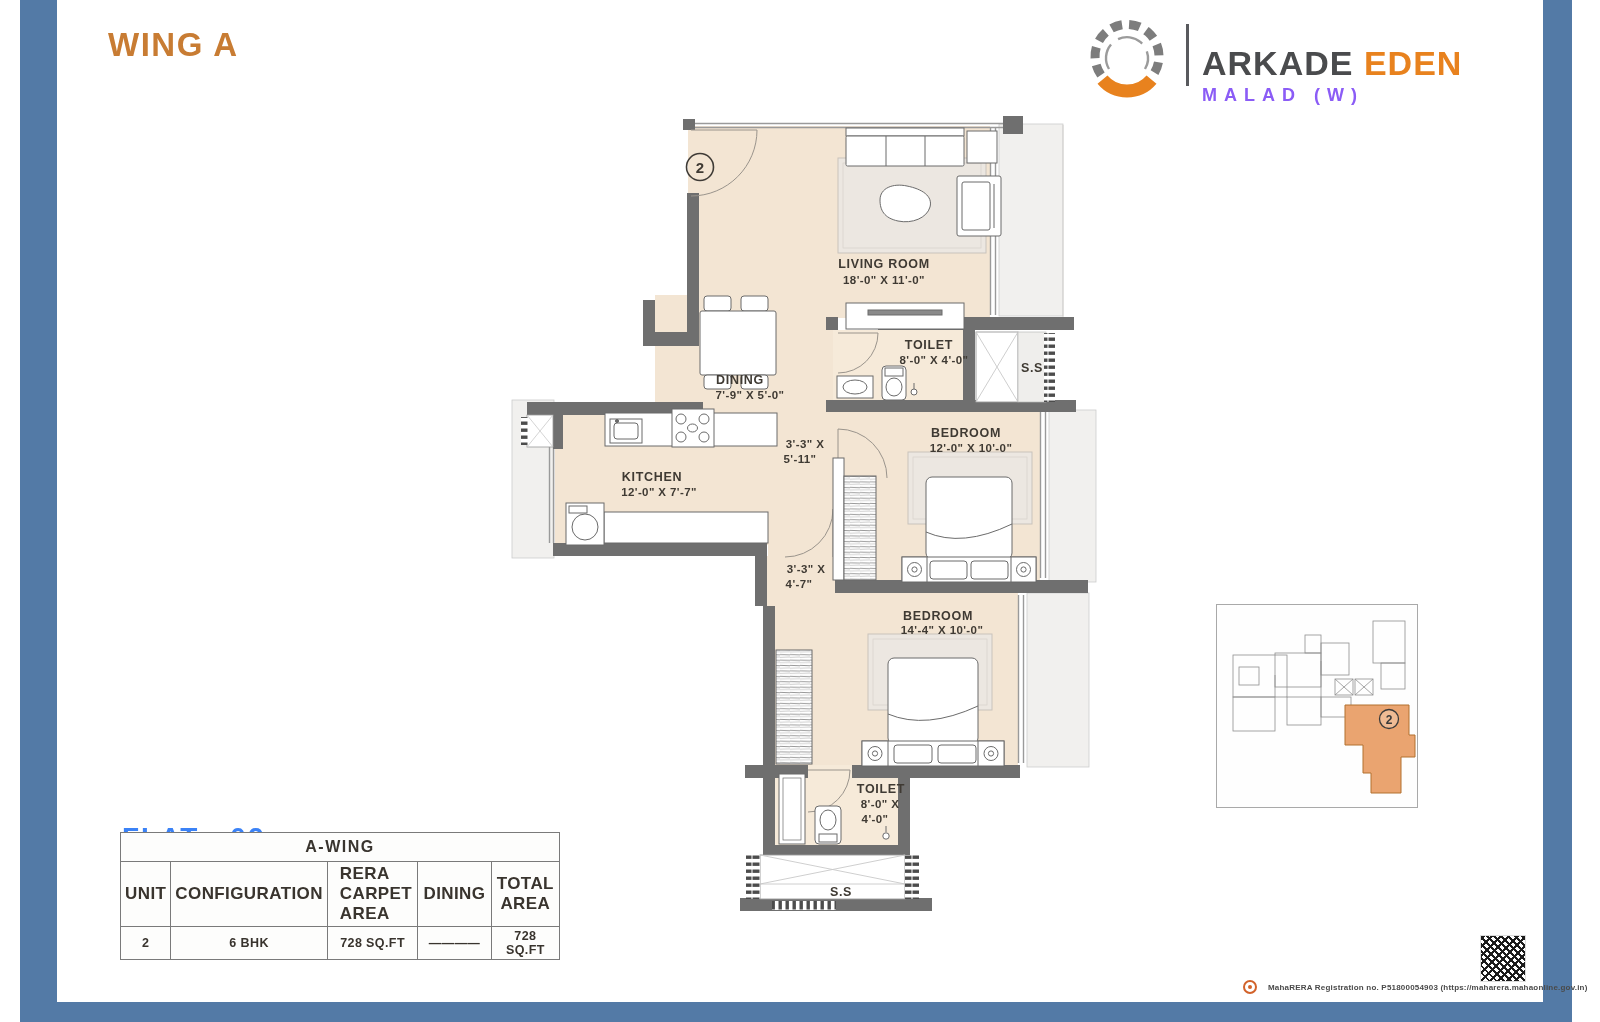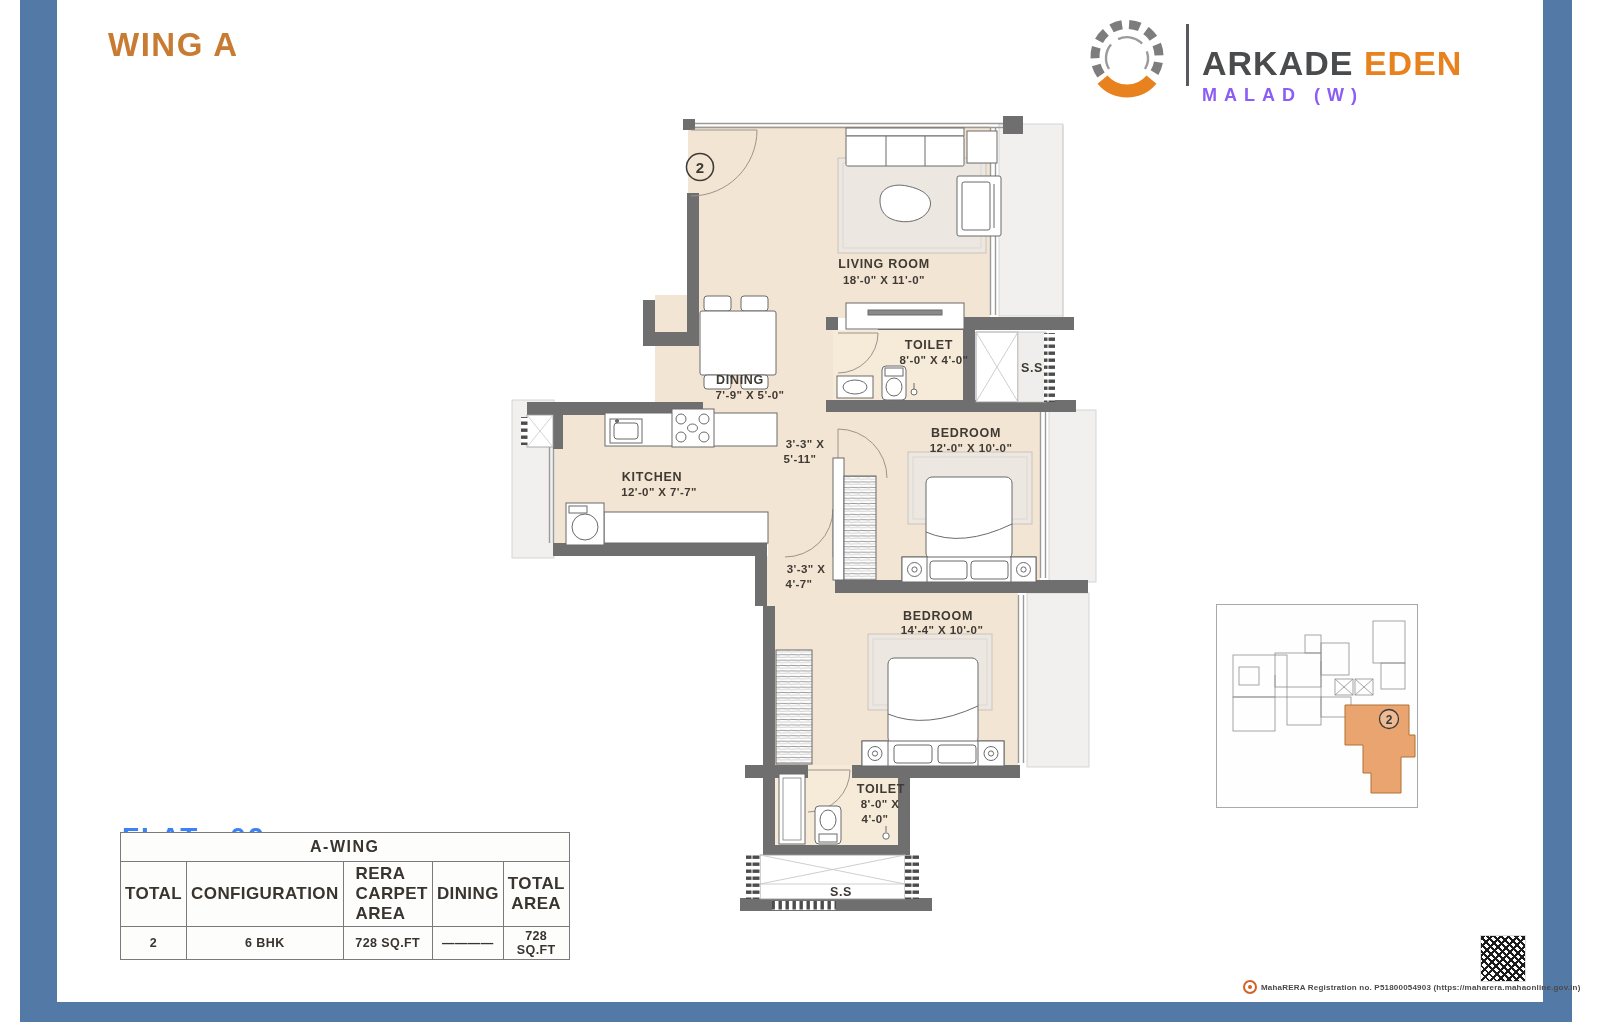--- a/index.html
+++ b/index.html
@@ -29,21 +29,21 @@
   .unit-table .cell-left{text-align:left;padding-left:12px;}
   .unit-table .data{height:22px;font-size:12.5px;}
   
   .keyplan-box{left:1216px;top:604px;width:200px;height:202px;background:#fefefe;border:1px solid #a9a9a9;}
   
   .qr{left:1481px;top:936px;width:44px;height:45px;background:#fff;
       background-image:
         repeating-linear-gradient(45deg,#1c1c1c 0 2px,transparent 2px 5px),
         repeating-linear-gradient(-45deg,#1c1c1c 0 2px,#ffffff 2px 6px);
       outline:1px solid #dddddd;}
-  .rera-line{left:1243px;top:980px;display:flex;align-items:center;gap:4px;}
+  .rera-line{left:1243px;top:980px;display:flex;align-items:center;gap:11px;}
   .rera-icon{width:10px;height:10px;border-radius:50%;border:2px solid #d2622a;display:inline-block;
              position:relative;}
   .rera-icon:after{content:"";position:absolute;left:3px;top:3px;width:4px;height:4px;border-radius:50%;background:#d2622a;}
   .rera-text{font-size:8px;color:#4a4a4a;font-weight:bold;letter-spacing:.2px;}
   
   text.room{font-family:"Liberation Sans",sans-serif;font-size:12.5px;font-weight:bold;
             fill:#3f3a33;letter-spacing:.7px;text-anchor:middle;}
   text.dims{font-family:"Liberation Sans",sans-serif;font-size:11.5px;font-weight:bold;
             fill:#3f3a33;letter-spacing:.4px;text-anchor:middle;}
   text.marker{font-family:"Liberation Sans",sans-serif;font-size:15px;font-weight:bold;
@@ -343,21 +343,21 @@
         <col style="width:118px">
         <col style="width:110px">
       <col style="width:115px">
         <col style="width:112px">
     </colgroup>
     <tbody>
       <tr>
         <td class="ttl" colspan="5">A-WING</td>
       </tr>
       <tr>
-        <td class="hdr">TOTAL</td>
+        <td class="hdr">UNIT</td>
         <td class="hdr">CONFIGURATION</td>
         <td class="hdr cell-left">RERA CARPET AREA</td>
         <td class="hdr">DINING</td>
         <td class="hdr">TOTAL AREA</td>
       </tr>
       <tr>
         <td class="data">2</td>
         <td class="data">6 BHK</td>
         <td class="data">728 SQ.FT</td>
         <td class="data">————</td>

